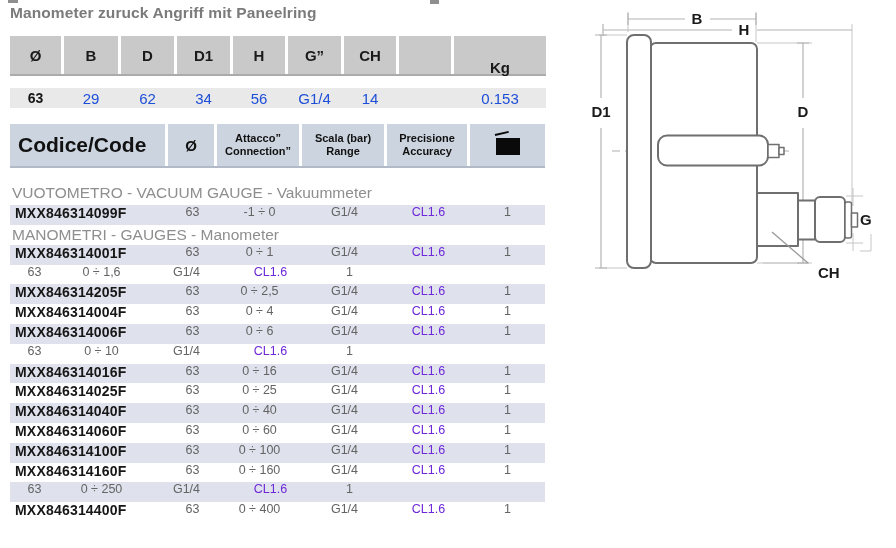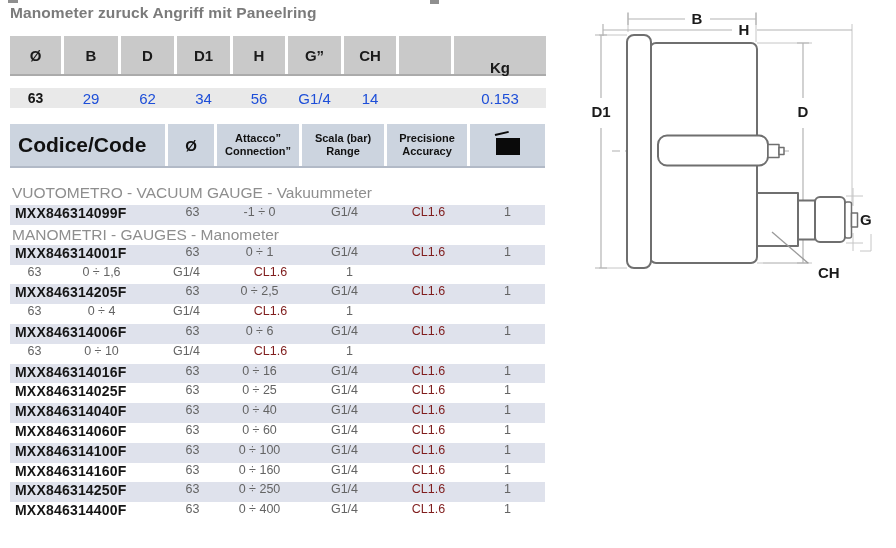--- a/index.html
+++ b/index.html
@@ -55,21 +55,21 @@
     color:#8e8e8e; font-size:15.5px; padding:0 0 3px 2px; background:#fff;
   }
   .section-row.small { height:20px; align-items:center; padding-bottom:0; }
   .data-row { display:flex; height:19.8px; background:#fff; }
   .data-row.alt { background:#dfe2ec; }
   .data-row span { display:block; box-sizing:border-box; }
   .cell-code { width:158px; padding-left:5px; font-weight:bold; font-size:14px; color:#161616; letter-spacing:0.2px; }
   .cell-dia  { width:49px;  text-align:center; font-size:12.5px; color:#646464; }
   .cell-rng  { width:85px;  text-align:center; font-size:12.5px; color:#646464; }
   .cell-con  { width:85px;  text-align:center; font-size:12.5px; color:#646464; }
-  .cell-acc  { width:83px;  text-align:center; font-size:12.5px; color:#7f1d1d; }
+  .cell-acc  { width:83px;  text-align:center; font-size:12.5px; color:#6d28d9; }
   .cell-qty  { width:75px;  text-align:center; font-size:12.5px; color:#646464; }
 
   
   .diagram { position:absolute; left:560px; top:0; width:336px; height:300px; }
   .part   { fill:#ffffff; stroke:#6f6f6f; stroke-width:2; stroke-linejoin:round; }
   .part-thin { fill:#ffffff; stroke:#6f6f6f; stroke-width:1.5; stroke-linejoin:round; }
   .dim    { stroke:#b4b4b4; stroke-width:1.2; fill:none; }
   .ext    { stroke:#c6c6c6; stroke-width:1;   fill:none; }
   .cline  { stroke:#b0b0b0; stroke-width:1.2; fill:none; stroke-dasharray:8 5; }
   .leader { stroke:#9a9a9a; stroke-width:1.3; fill:none; }
@@ -162,20 +162,21 @@
     </div>
     <div class="data-row alt">
       <span class="cell-code">MXX846314205F</span>
       <span class="cell-dia">63</span>
       <span class="cell-rng">0 ÷ 2,5</span>
       <span class="cell-con">G1/4</span>
       <span class="cell-acc">CL1.6</span>
       <span class="cell-qty">1</span>
     </div>
     <div class="data-row">
+      <span class="cell-code">MXX846314004F</span>
       <span class="cell-dia">63</span>
       <span class="cell-rng">0 ÷ 4</span>
       <span class="cell-con">G1/4</span>
       <span class="cell-acc">CL1.6</span>
       <span class="cell-qty">1</span>
     </div>
     <div class="data-row alt">
       <span class="cell-code">MXX846314006F</span>
       <span class="cell-dia">63</span>
       <span class="cell-rng">0 ÷ 6</span>
@@ -232,21 +233,20 @@
     </div>
     <div class="data-row">
       <span class="cell-code">MXX846314160F</span>
       <span class="cell-dia">63</span>
       <span class="cell-rng">0 ÷ 160</span>
       <span class="cell-con">G1/4</span>
       <span class="cell-acc">CL1.6</span>
       <span class="cell-qty">1</span>
     </div>
     <div class="data-row alt">
-      <span class="cell-code">MXX846314250F</span>
       <span class="cell-dia">63</span>
       <span class="cell-rng">0 ÷ 250</span>
       <span class="cell-con">G1/4</span>
       <span class="cell-acc">CL1.6</span>
       <span class="cell-qty">1</span>
     </div>
     <div class="data-row">
       <span class="cell-code">MXX846314400F</span>
       <span class="cell-dia">63</span>
       <span class="cell-rng">0 ÷ 400</span>

